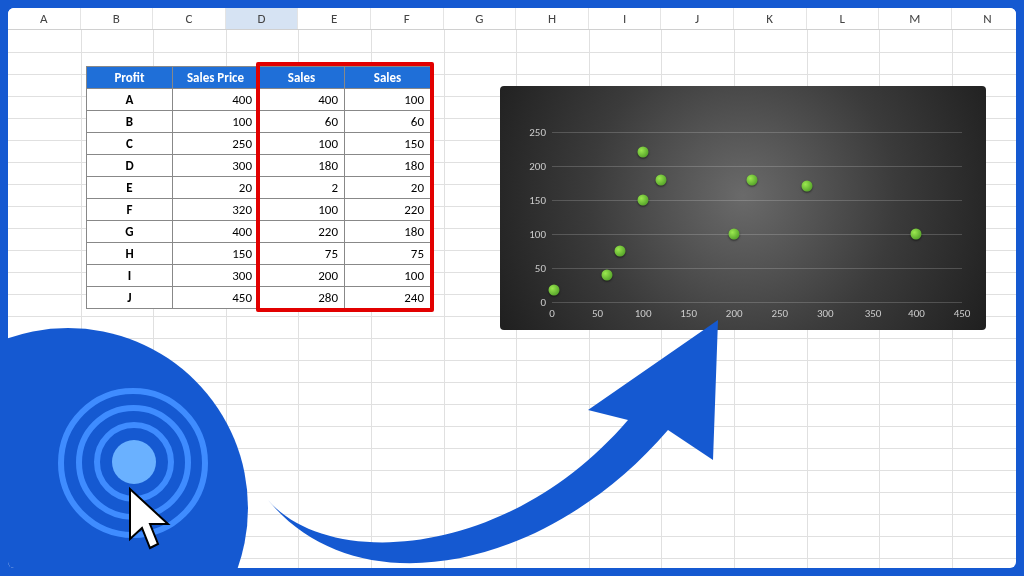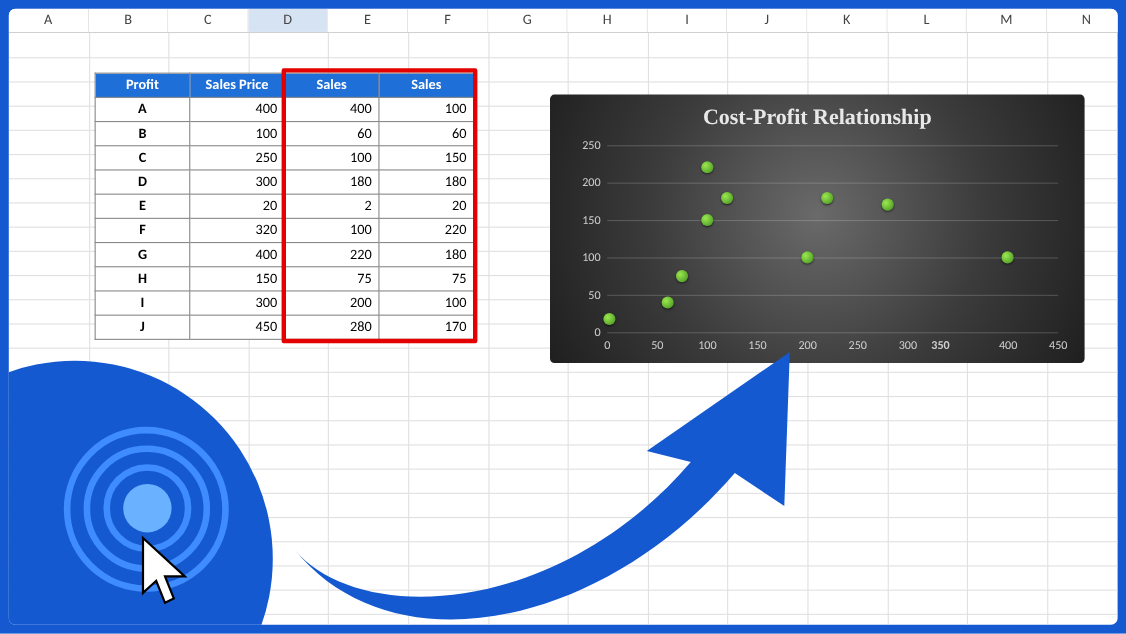--- a/index.html
+++ b/index.html
@@ -263,50 +263,49 @@
           <tr>
             <td class="prod">I</td>
             <td>300</td>
             <td>200</td>
             <td>100</td>
           </tr>
           <tr>
             <td class="prod">J</td>
             <td>450</td>
             <td>280</td>
-            <td>170</td>
+            <td>240</td>
           </tr>
         </tbody>
     </table>
 
     <div class="red-box" id="red-box" style="left: 248px; top: 32px; width: 178px; height: 250px;"></div>
 
     <div class="chart">
-      <div class="chart-title">Cost-Profit Relationship</div>
       <div class="plot" id="plot">
           <div class="hgl" style="top: 170px;"></div>
           <div class="ytick" style="top: 170px;">0</div>
           <div class="hgl" style="top: 136px;"></div>
           <div class="ytick" style="top: 136px;">50</div>
           <div class="hgl" style="top: 102px;"></div>
           <div class="ytick" style="top: 102px;">100</div>
           <div class="hgl" style="top: 68px;"></div>
           <div class="ytick" style="top: 68px;">150</div>
           <div class="hgl" style="top: 34px;"></div>
           <div class="ytick" style="top: 34px;">200</div>
           <div class="hgl" style="top: 0px;"></div>
           <div class="ytick" style="top: 0px;">250</div>
           <div class="xtick" style="left: 0px;">0</div>
           <div class="xtick" style="left: 45.5556px;">50</div>
           <div class="xtick" style="left: 91.1111px;">100</div>
           <div class="xtick" style="left: 136.667px;">150</div>
           <div class="xtick" style="left: 182.222px;">200</div>
           <div class="xtick" style="left: 227.778px;">250</div>
           <div class="xtick" style="left: 273.333px;">300</div>
-          <div class="xtick" style="left: 303px; font-weight: bold;">350</div>
+          <div class="xtick" style="left: 321px;">350</div>
           <div class="xtick" style="left: 364.444px;">400</div>
           <div class="xtick" style="left: 410px;">450</div>
           <div class="pt" style="left: 364.444px; bottom: 68px;"></div>
           <div class="pt" style="left: 54.6667px; bottom: 27.2px;"></div>
           <div class="pt" style="left: 91.1111px; bottom: 102px;"></div>
           <div class="pt" style="left: 109.333px; bottom: 122.4px;"></div>
           <div class="pt" style="left: 1.82222px; bottom: 12.24px;"></div>
           <div class="pt" style="left: 91.1111px; bottom: 149.6px;"></div>
           <div class="pt" style="left: 200.444px; bottom: 122.4px;"></div>
           <div class="pt" style="left: 68.3333px; bottom: 51px;"></div>

